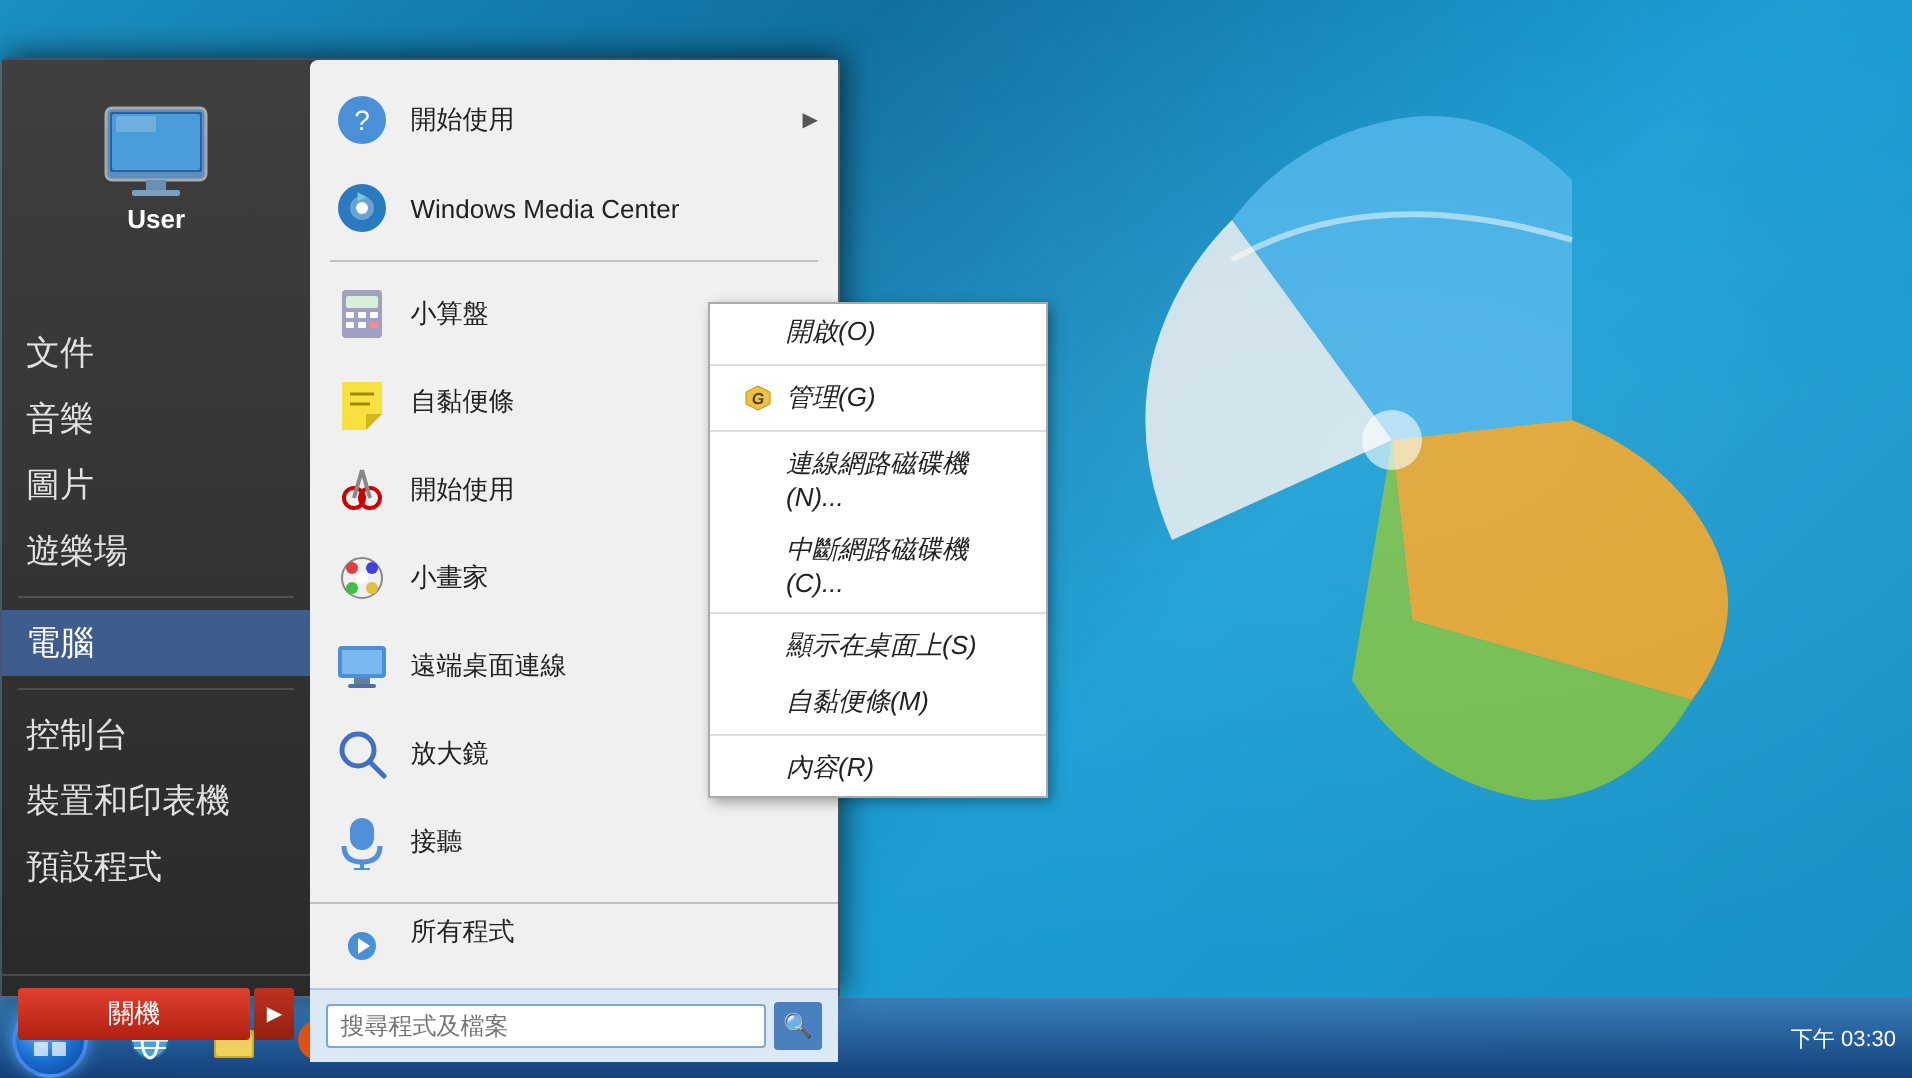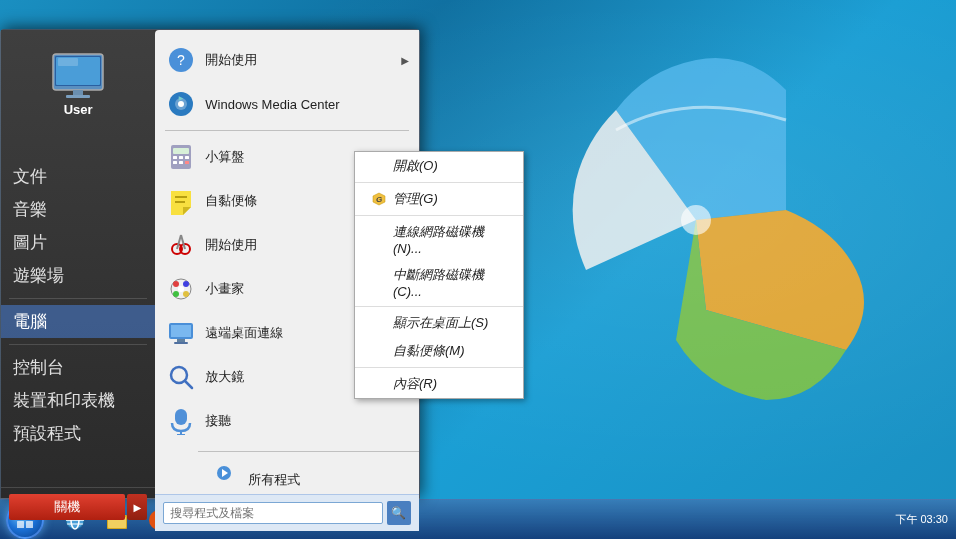--- a/index.html
+++ b/index.html
@@ -136,25 +136,24 @@
     }
 
     .start-separator {
       height: 1px;
       background: #c0c0c0;
       margin: 4px 10px;
     }
 
     .all-programs-row {
       display: flex;
-      align-items: flex-end;
+      align-items: flex-start;
       padding: 5px 10px;
       cursor: pointer;
       border-top: 1px solid #c0c0c0;
-      margin-left: 43px;
     }
 
     .search-bar {
       padding: 6px 8px;
       background: #dde8f5;
       border-top: 1px solid #aec6e8;
       display: flex;
       align-items: center;
     }
 

